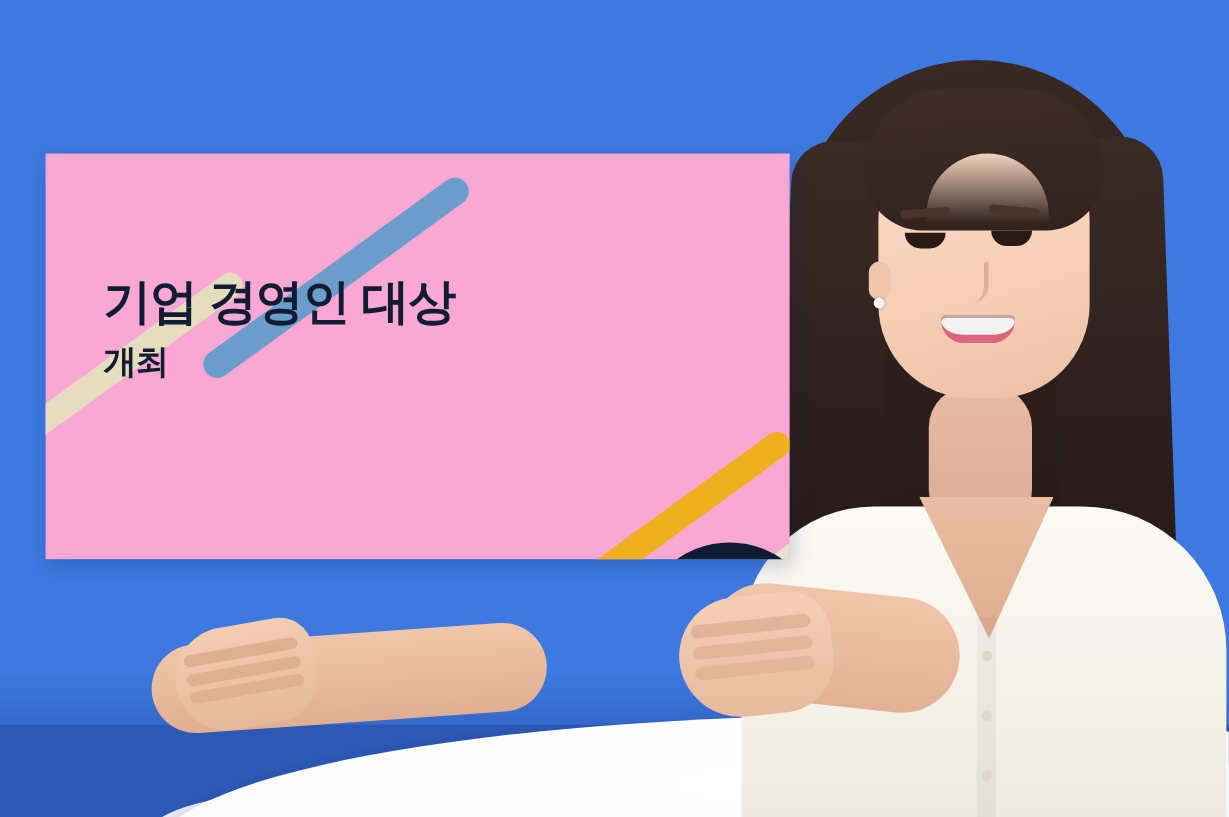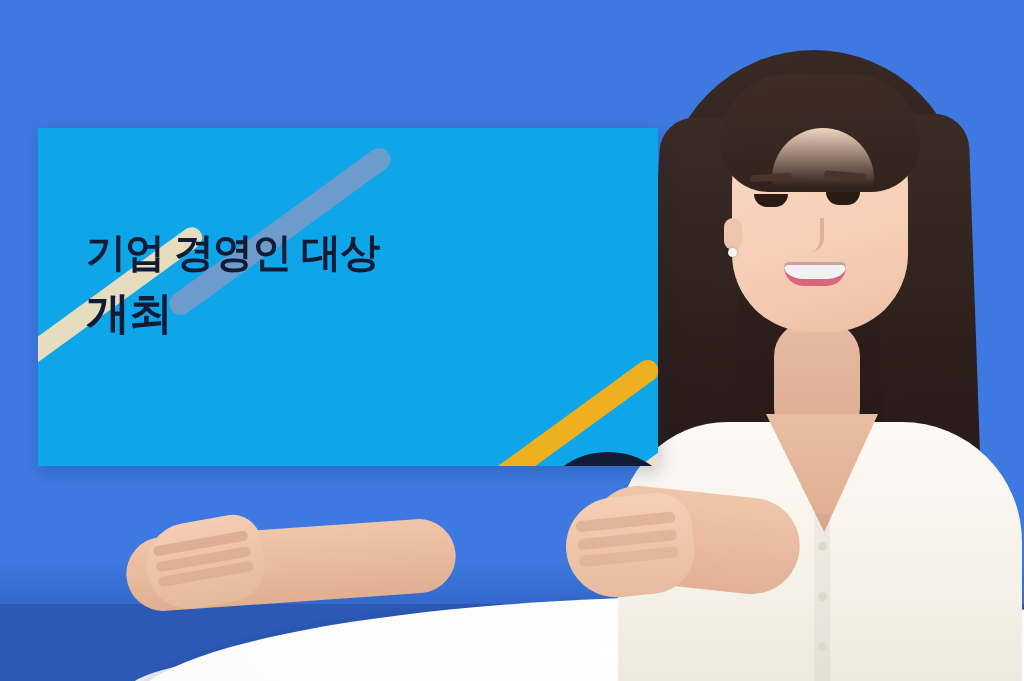--- a/index.html
+++ b/index.html
@@ -151,21 +151,21 @@
   }
   .hand-right:after{
     content:""; position:absolute; left:12px; top:20px; width:100px; height:11px;
     background:rgba(190,130,104,.3); border-radius:6px;
     box-shadow:0 18px 0 rgba(190,130,104,.26),0 35px 0 rgba(190,130,104,.2);
   }
 
   
   .board{
     position:absolute; left:38px; top:128px; width:620px; height:338px;
-    background:#0ea5e9;
+    background:#f9a8d4;
     overflow:hidden;
     box-shadow:2px 6px 16px rgba(16,36,86,.22);
   }
 
   .deco{ position:absolute; border-radius:999px; }
   .deco-beige-top{
     left:-44px; top:160px; width:228px; height:21px;
     background:#E6DCBE; transform:rotate(-36deg);
   }
   .deco-blue-top{
@@ -186,21 +186,21 @@
     background:transparent;
   }
 
   .headline{
     position:absolute; left:48px; top:98px; width:560px;
     color:#111B33; font-weight:800; letter-spacing:-1px; line-height:1.30;
   }
   .hl-line{ display:block; white-space:nowrap; }
   .hl-1{ font-size:40px; }
   .hl-2{ font-size:46px; margin-top:6px; margin-left:-10px; }
-  .hl-3{ font-size:44px; margin-top:6px; }
+  .hl-3{ font-size:28px; margin-top:6px; }
 </style>
 </head>
 <body>
 
 <div id="stage">
 
   <div class="bg-upper"></div>
   <div class="bg-blend"></div>
   <div class="bg-lower"></div>
 

